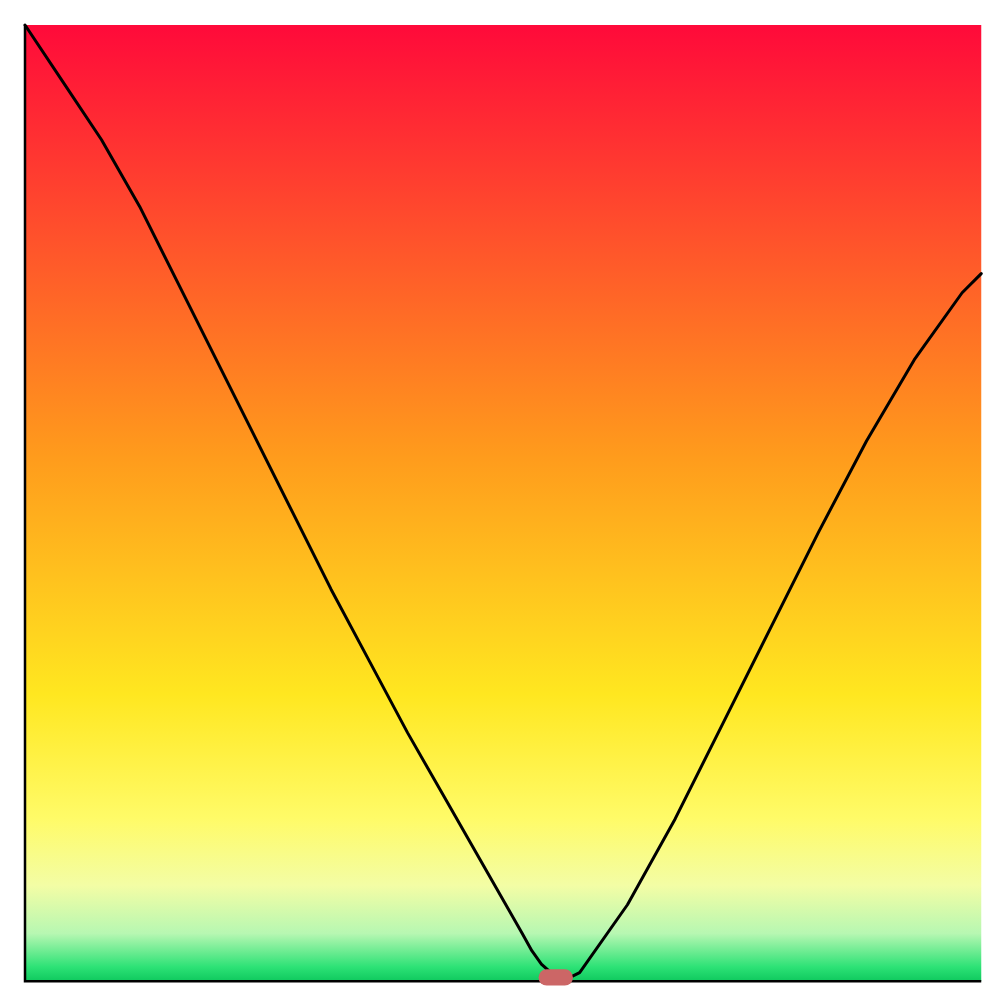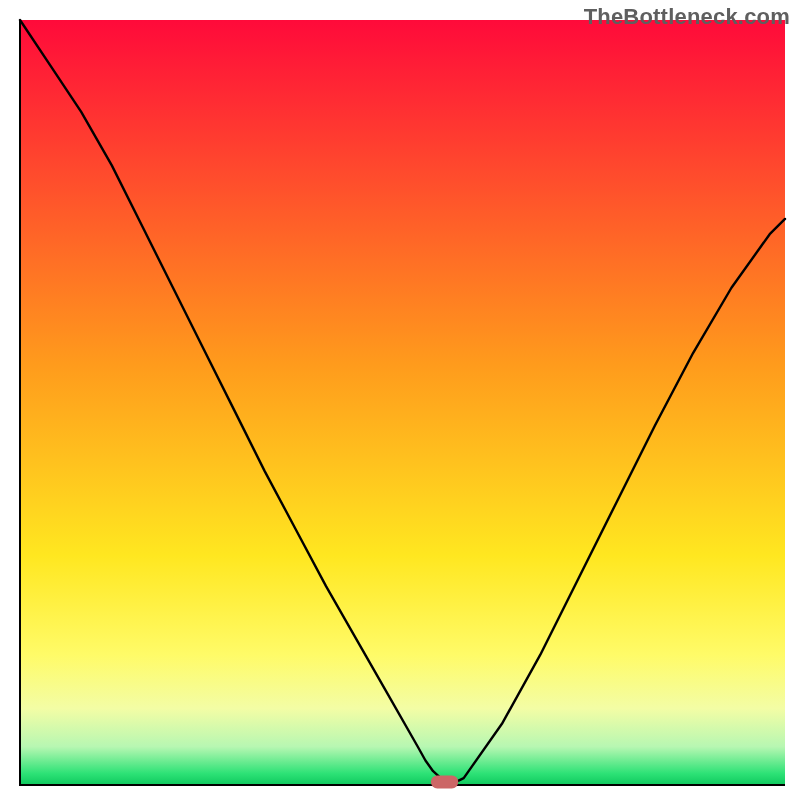--- a/index.html
+++ b/index.html
@@ -45,14 +45,13 @@
           <stop offset="95%" stop-color="#B7F7B2"></stop>
           <stop offset="98.5%" stop-color="#2DE276"></stop>
           <stop offset="100%" stop-color="#0FC95E"></stop>
         </linearGradient>
       </defs>
       <rect x="20" y="20" width="765" height="765" fill="url(#bg-grad)"></rect>
       <path d="M 20 20 L 20 785 L 785 785" stroke="#000" stroke-width="2" fill="none"></path>
       <path d="M 20.00 20.00 L 50.60 65.90 L 81.20 111.80 L 111.80 165.35 L 142.40 226.55 L 173.00 287.75 L 203.60 348.95 L 234.20 410.15 L 264.80 471.35 L 295.40 528.72 L 326.00 586.10 L 356.60 639.65 L 387.20 693.20 L 417.80 746.75 L 425.45 760.52 L 433.10 771.23 L 440.75 778.12 L 448.40 781.94 L 456.05 781.94 L 463.70 778.12 L 501.95 723.80 L 540.20 654.95 L 578.45 578.45 L 616.70 501.95 L 654.95 425.45 L 693.20 352.78 L 731.45 287.75 L 769.70 234.20 L 785.00 218.90" stroke="#000" stroke-width="2.4" fill="none" stroke-linejoin="round" stroke-linecap="round"></path>
       <rect x="430.81" y="775.44" width="27.54" height="13.01" rx="6.50" fill="#CC6666"></rect>
     </svg>
-  <div class="watermark">TheBottleneck.com</div>
 </div>
 
 </body></html>

